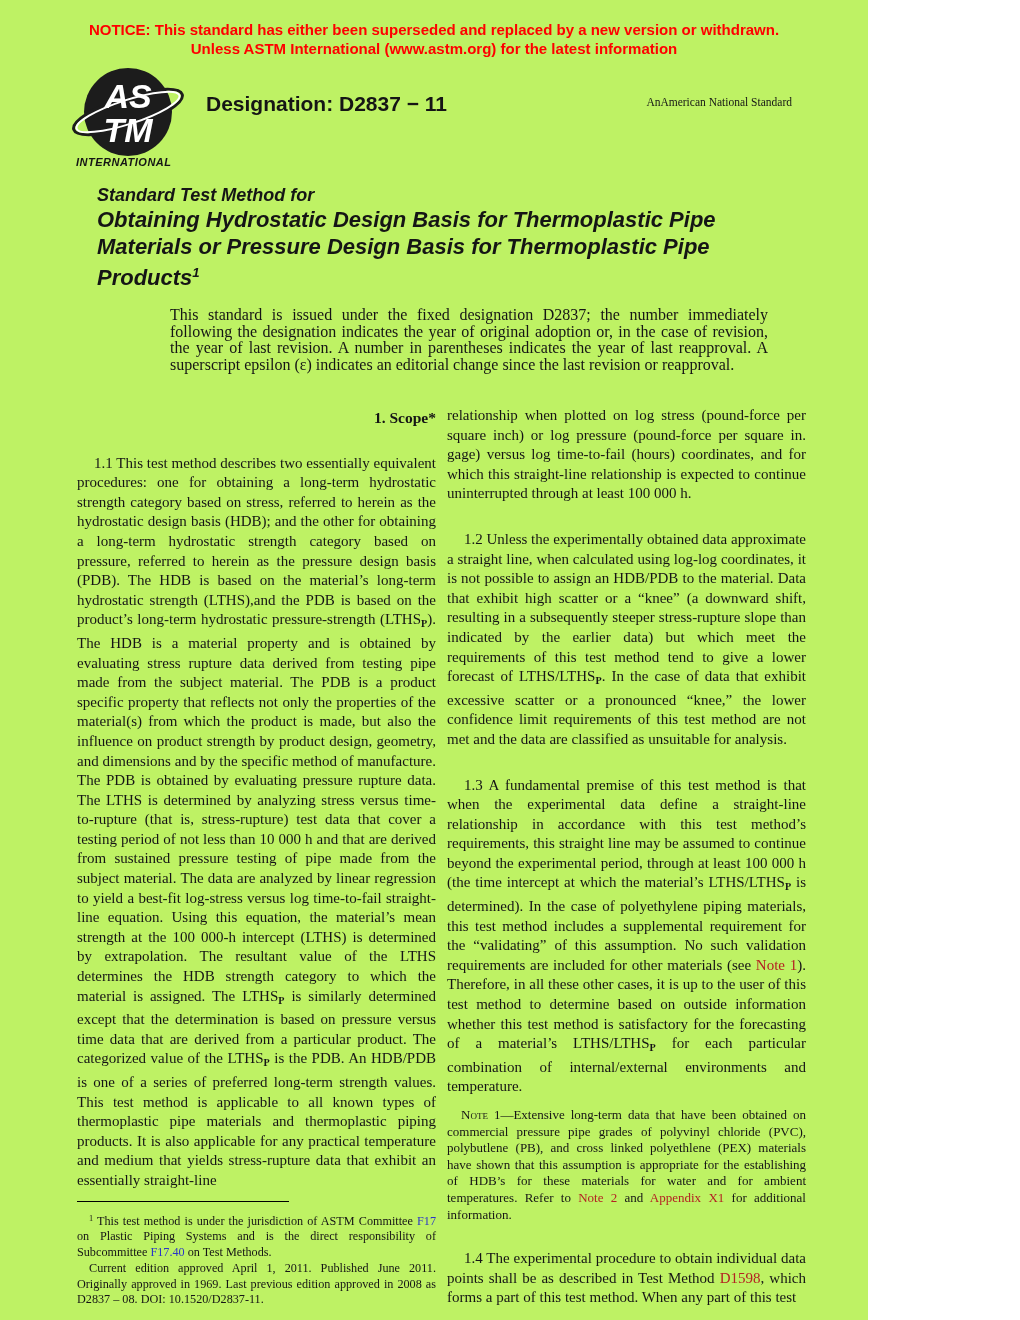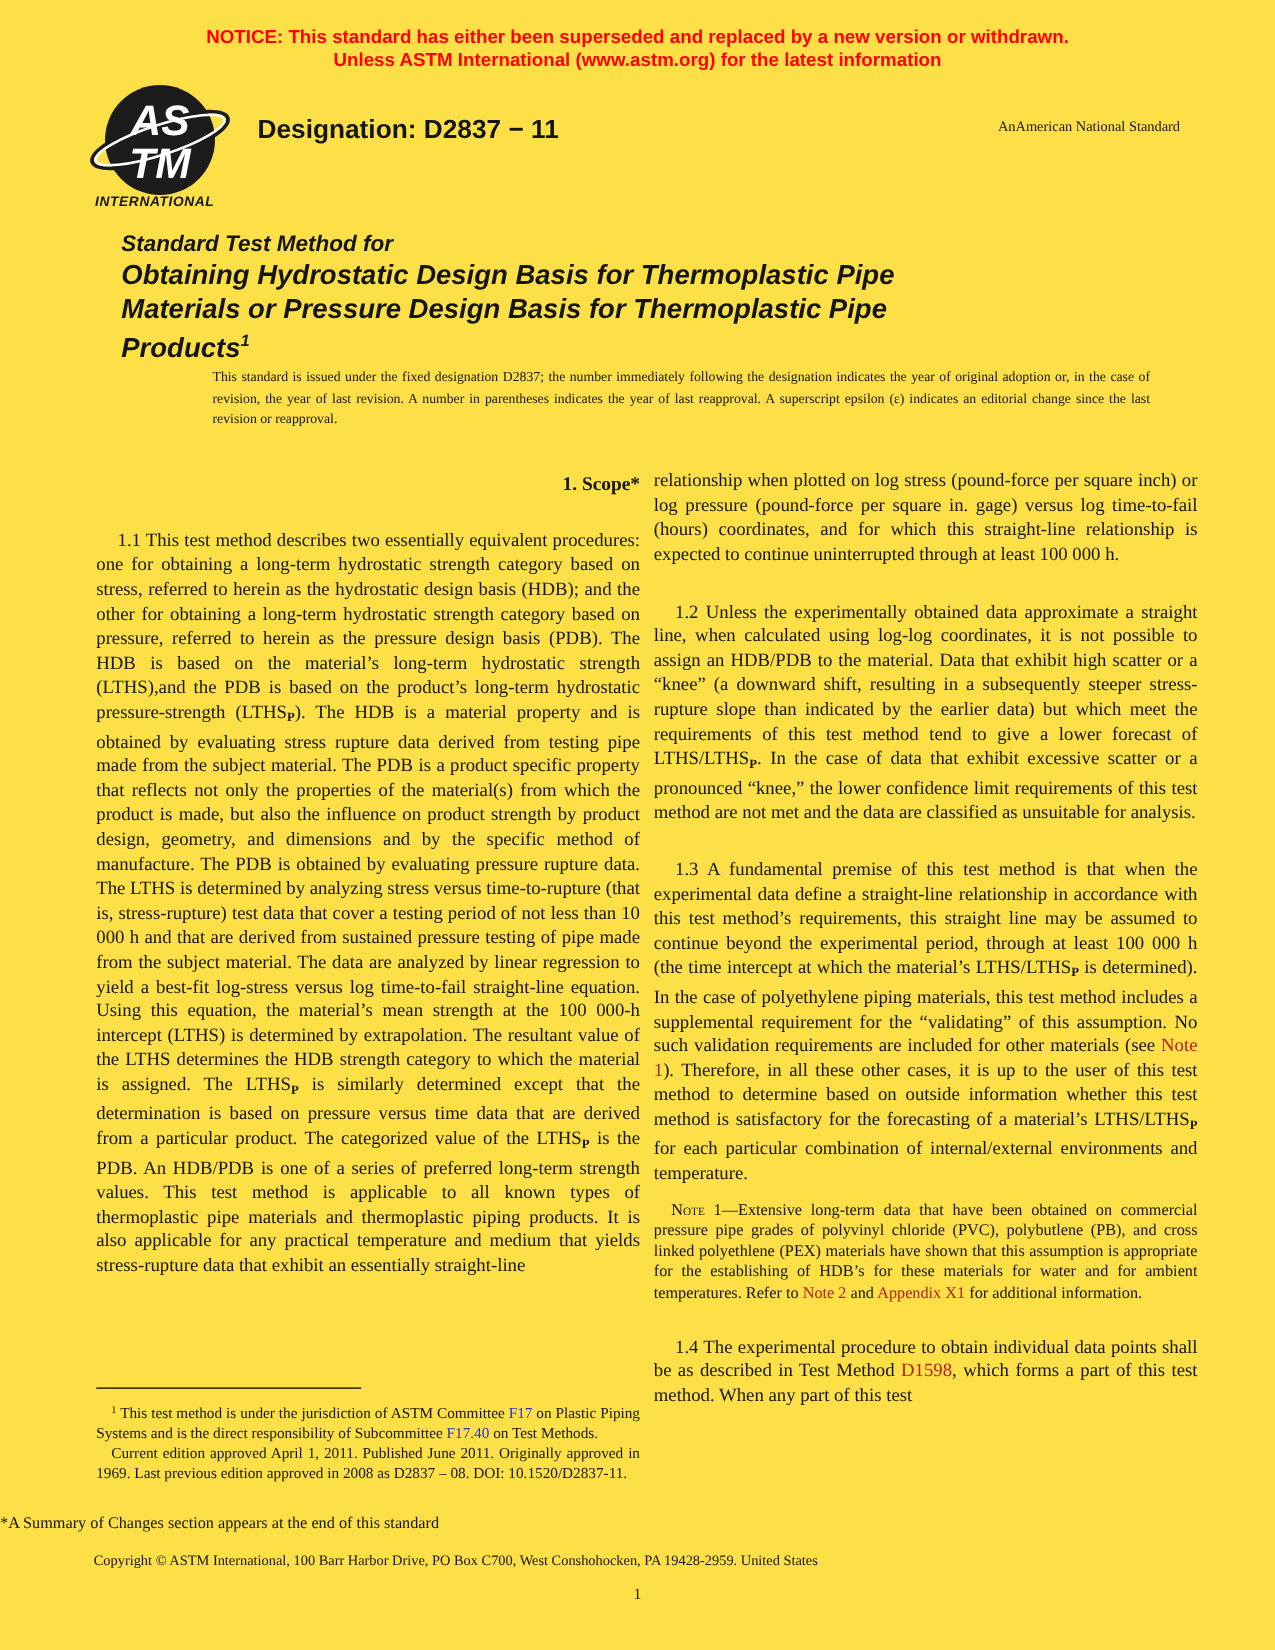--- a/index.html
+++ b/index.html
@@ -1,16 +1,16 @@
 <!DOCTYPE html>
 <html><head>
 <meta charset="utf-8">
 <style>
   html,body{margin:0;padding:0;background:#ffffff;}
-  .page{position:relative;width:1020px;height:1320px;background:#fde047;overflow:hidden;
+  .page{position:relative;width:868px;height:1320px;background:#bef264;overflow:hidden;
         font-family:"Liberation Serif",serif;color:#151515;}
 
   
   .notice{padding-top:20px;text-align:center;font-family:"Liberation Sans",sans-serif;
           font-weight:bold;font-size:15px;line-height:19px;color:#ff0000;}
 
   
   .header{display:flex;align-items:flex-start;margin:8px 62px 0 72px;}
   .logo{width:118px;flex:0 0 auto;text-align:center;}
   .logo svg{display:block;}
@@ -20,21 +20,21 @@
                margin:26px 0 0 16px;white-space:nowrap;}
   .natl-std{position:absolute;top:96px;right:76px;font-size:11.5px;}
 
   
   .title-block{margin:16px 100px 0 97px;font-family:"Liberation Sans",sans-serif;font-weight:bold;font-style:italic;}
   .title-kicker{font-size:18px;line-height:23px;}
   .title-main{font-size:22px;line-height:26.5px;}
   .title-main sup{font-size:60%;}
 
   
-  .issuance{margin:2px 100px 0 170px;font-size:11px;line-height:16.8px;text-align:justify;}
+  .issuance{margin:15px 100px 0 170px;font-size:16px;line-height:16.8px;text-align:justify;}
 
   
   .columns{display:flex;gap:11px;margin:30px 62px 0 77px;min-height:812px;}
   .col{width:435px;font-size:15px;line-height:19.6px;text-align:justify;
        display:flex;flex-direction:column;}
   .col p{margin:0;}
   p.heading{font-weight:bold;font-size:15.5px;text-align:right;margin:4px 0 6px 0;}
   p.para{text-indent:17px;margin-top:26px;}
   p.cont{text-indent:0;margin-top:2px;}
   p.note{font-size:13px;line-height:16.6px;margin-top:10px;text-indent:14px;}

